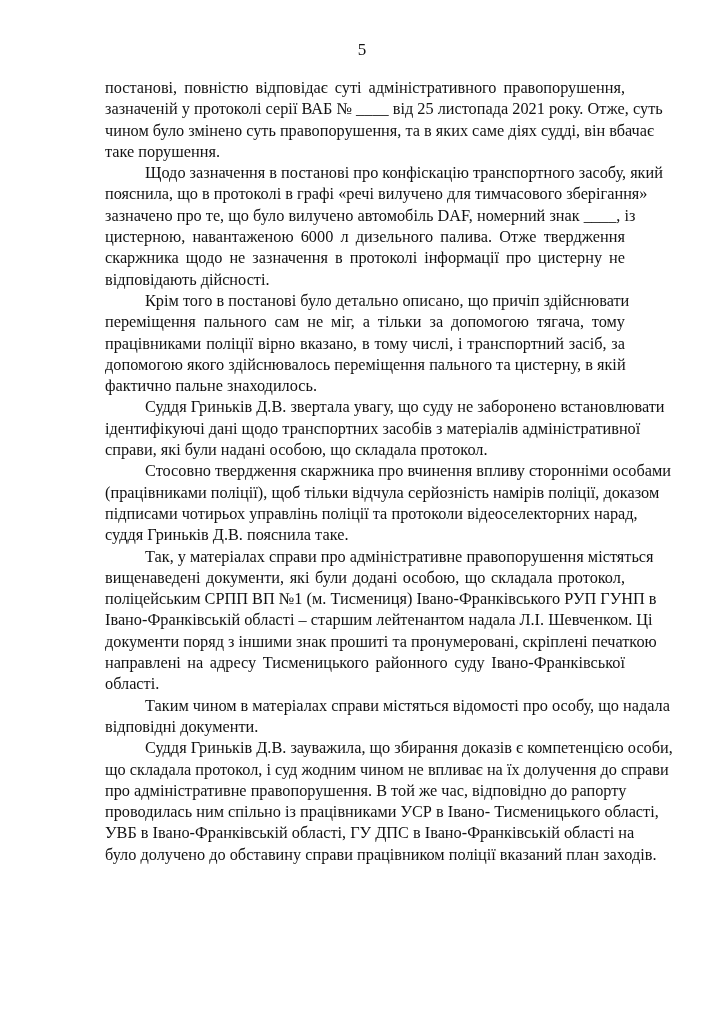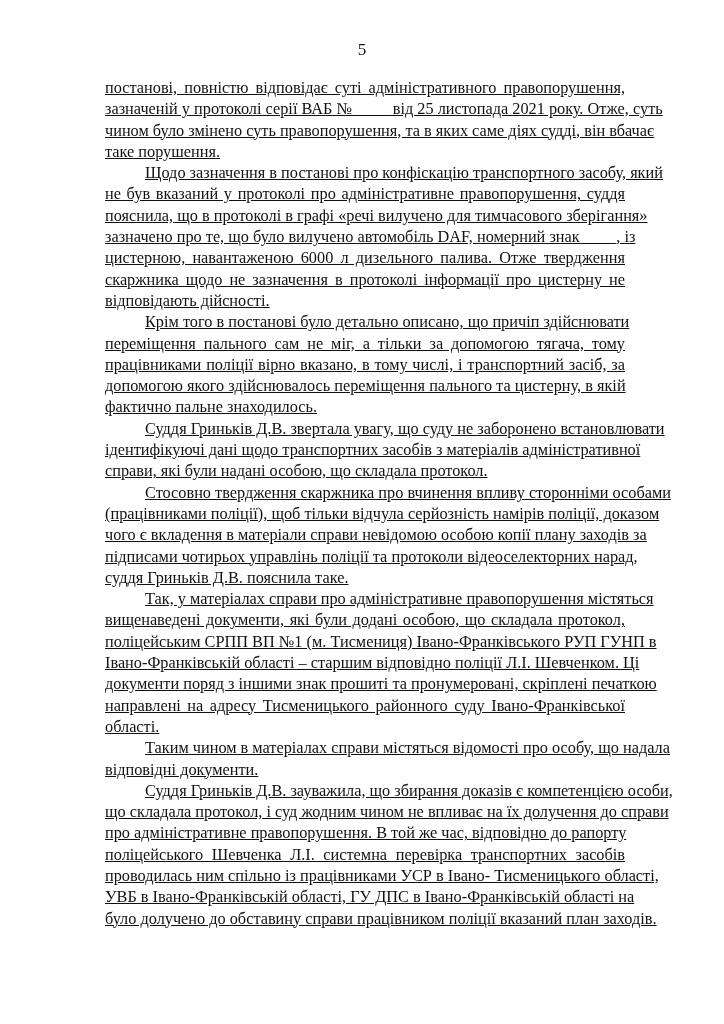--- a/index.html
+++ b/index.html
@@ -14,40 +14,38 @@
     text-align: center; font-size: 17px; line-height: 20px;
   }
   .body-text {
     position: absolute; left: 105px; top: 77px; width: 520px;
     font-size: 16.3px; line-height: 21.3px;
   }
   .line {
     display: block; white-space: nowrap;
     text-align: justify; text-align-last: justify;
     height: 21.3px;
-    text-decoration: underline;
   }
   .line.last { text-align-last: left; }
   .line.indent { padding-left: 40px; }
 </style>
 </head>
 <body>
 
 <div class="page">
   <div class="page-number">5</div>
   <div class="body-text" id="body-text">
       <div>
         <span class="line">постанові, повністю відповідає суті адміністративного правопорушення,</span>
         <span class="line">зазначеній у протоколі серії ВАБ № ____ від 25 листопада 2021 року. Отже, суть</span>
         <span class="line">чином було змінено суть правопорушення, та в яких саме діях судді, він вбачає</span>
         <span class="line last">таке порушення.</span>
       </div>
       <div>
         <span class="line indent">Щодо зазначення в постанові про конфіскацію транспортного засобу, який</span>
-        <span class="line">не був вказаний у протоколі про адміністративне правопорушення, суддя</span>
         <span class="line">пояснила, що в протоколі в графі «речі вилучено для тимчасового зберігання»</span>
         <span class="line">зазначено про те, що було вилучено автомобіль DAF, номерний знак ____, із</span>
         <span class="line">цистерною, навантаженою 6000 л дизельного палива. Отже твердження</span>
         <span class="line">скаржника щодо не зазначення в протоколі інформації про цистерну не</span>
         <span class="line last">відповідають дійсності.</span>
       </div>
       <div>
         <span class="line indent">Крім того в постанові було детально описано, що причіп здійснювати</span>
         <span class="line">переміщення пального сам не міг, а тільки за допомогою тягача, тому</span>
         <span class="line">працівниками поліції вірно вказано, в тому числі, і транспортний засіб, за</span>
@@ -55,40 +53,38 @@
         <span class="line last">фактично пальне знаходилось.</span>
       </div>
       <div>
         <span class="line indent">Суддя Гриньків Д.В. звертала увагу, що суду не заборонено встановлювати</span>
         <span class="line">ідентифікуючі дані щодо транспортних засобів з матеріалів адміністративної</span>
         <span class="line last">справи, які були надані особою, що складала протокол.</span>
       </div>
       <div>
         <span class="line indent">Стосовно твердження скаржника про вчинення впливу сторонніми особами</span>
         <span class="line">(працівниками поліції), щоб тільки відчула серйозність намірів поліції, доказом</span>
-        <span class="line">чого є вкладення в матеріали справи невідомою особою копії плану заходів за</span>
         <span class="line">підписами чотирьох управлінь поліції та протоколи відеоселекторних нарад,</span>
         <span class="line last">суддя Гриньків Д.В. пояснила таке.</span>
       </div>
       <div>
         <span class="line indent">Так, у матеріалах справи про адміністративне правопорушення містяться</span>
         <span class="line">вищенаведені документи, які були додані особою, що складала протокол,</span>
         <span class="line">поліцейським СРПП ВП №1 (м. Тисмениця) Івано-Франківського РУП ГУНП в</span>
-        <span class="line">Івано-Франківській області – старшим відповідно поліції Л.І. Шевченком. Ці</span>
+        <span class="line">Івано-Франківській області – старшим лейтенантом надала Л.І. Шевченком. Ці</span>
         <span class="line">документи поряд з іншими знак прошиті та пронумеровані, скріплені печаткою</span>
         <span class="line">направлені на адресу Тисменицького районного суду Івано-Франківської</span>
         <span class="line last">області.</span>
       </div>
       <div>
         <span class="line indent">Таким чином в матеріалах справи містяться відомості про особу, що надала</span>
         <span class="line last">відповідні документи.</span>
       </div>
       <div>
         <span class="line indent">Суддя Гриньків Д.В. зауважила, що збирання доказів є компетенцією особи,</span>
         <span class="line">що складала протокол, і суд жодним чином не впливає на їх долучення до справи</span>
         <span class="line">про адміністративне правопорушення. В той же час, відповідно до рапорту</span>
-        <span class="line">поліцейського Шевченка Л.І. системна перевірка транспортних засобів</span>
         <span class="line">проводилась ним спільно із працівниками УСР в Івано- Тисменицького області,</span>
         <span class="line">УВБ в Івано-Франківській області, ГУ ДПС в Івано-Франківській області на</span>
         <span class="line last">було долучено до обставину справи працівником поліції вказаний план заходів.</span>
       </div>
     </div>
 </div>
 
 </body></html>

